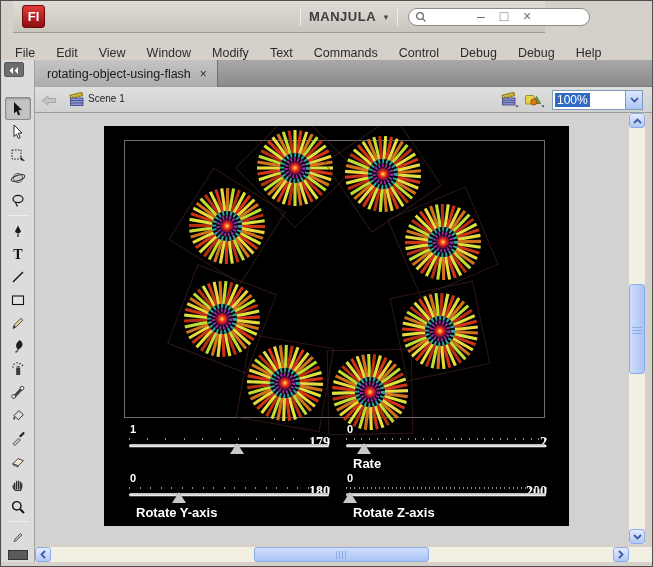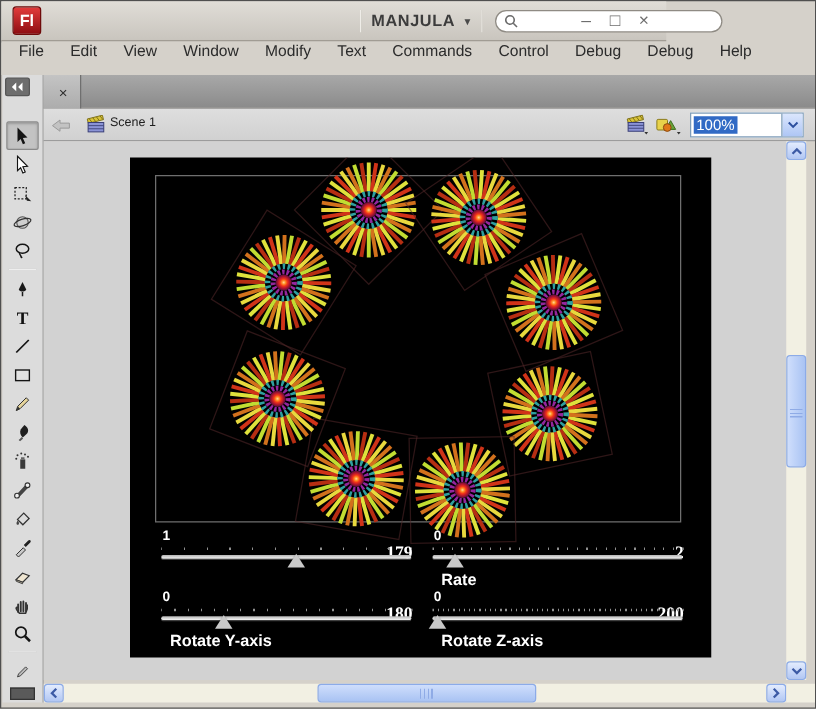--- a/index.html
+++ b/index.html
@@ -1,35 +1,35 @@
 <!DOCTYPE html>
 <html><head>
 <meta charset="utf-8">
 <style>
   html,body{margin:0;padding:0;background:#9a9a9a;font-family:"Liberation Sans",sans-serif;}
   *{box-sizing:border-box;}
   .window{position:relative;width:653px;height:567px;background:#d5d1ca;border:1px solid #4f4f4f;overflow:hidden;}
 
   
-  .titlebar{position:absolute;left:0;top:0;width:532px;height:32px;
+  .titlebar{position:absolute;left:12px;top:0;width:532px;height:32px;
     background:linear-gradient(#e0ddd7,#c9c5be);border-bottom:1px solid #a19c94;padding-left:16px;}
   .fl-badge{position:absolute;left:9px;top:4px;width:23px;height:23px;border-radius:3px;
     background:linear-gradient(#e23b3b,#8e0d12);border:1px solid #6e0a0a;
     color:#fff;font-weight:bold;font-size:13px;line-height:21px;text-align:center;}
   .tb-divider{position:absolute;top:7px;width:1px;height:18px;background:#a8a49c;border-right:1px solid #efede8;}
   .workspace{position:absolute;left:296px;top:8px;font-size:13px;font-weight:600;color:#3c3c3c;letter-spacing:.5px;cursor:default;}
   .ws-arrow{font-size:8px;color:#4a4a4a;margin-left:6px;vertical-align:1px;}
   .searchbox{position:absolute;left:395px;top:7px;width:182px;height:18px;border:1px solid #8f8b84;border-radius:10px;
     background:#fff;display:flex;align-items:center;padding:0 6px;}
   .searchbox input{border:none;outline:none;flex:1;font-size:11px;background:transparent;height:14px;}
   .winbtns{position:absolute;right:10px;top:7px;display:flex;gap:7px;color:#6e6e6e;font-size:14px;line-height:16px;}
   .winbtns span{width:16px;text-align:center;cursor:default;}
 
   
-  .menubar{position:absolute;left:0;top:33px;width:651px;height:26px;display:flex;align-items:flex-start;
+  .menubar{position:absolute;left:0;top:33px;width:651px;height:26px;display:flex;align-items:flex-end;
     padding-left:14px;gap:21px;font-size:12.5px;color:#2b2b2b;background:#d5d1ca;}
   .menu-item{cursor:default;}
 
   
   .tools-panel{position:absolute;left:1px;top:59px;width:33px;height:502px;background:#dcdcdc;border-right:1px solid #a0a0a0;}
   .collapse-btn{position:absolute;left:2px;top:2px;width:20px;height:15px;background:#6d6d6d;border-radius:2px;border:1px solid #565656;}
   .tools-col{position:absolute;left:0;top:37px;width:32px;display:flex;flex-direction:column;align-items:center;}
   .tool{width:26px;height:23px;display:flex;align-items:center;justify-content:center;border:1px solid transparent;border-radius:2px;}
   .tool.selected{background:#c3c3c3;border:1px solid #8a8a8a;box-shadow:inset 0 1px 2px rgba(0,0,0,.25);}
   .tool-sep{width:22px;height:1px;background:#b2b2b2;border-bottom:1px solid #eee;margin:3px 0;}
@@ -242,20 +242,21 @@
           <svg width="16" height="16" viewBox="0 0 16 16">
             <path d="M4 12.5 L4.8 10.2 L10.5 4.5 L12 6 L6.3 11.7 Z" fill="#bbb" stroke="#444" stroke-width="0.8"></path>
           </svg>
         </div>
         <div class="swatch"></div>
       </div>
   </div>
 
   <div class="tabbar">
     <div class="doc-tab">
+      <span>rotating-object-using-flash</span>
       <span class="tab-close">×</span>
     </div>
   </div>
 
   <div class="editbar">
     <svg class="eb-icon" style="left:6px;top:8px" width="16" height="11" viewBox="0 0 16 11">
       <path d="M14.5 3.5 H7 V1 L1 5.5 L7 10 V7.5 H14.5 Z" fill="#c3c3c3" stroke="#9a9a9a" stroke-width="0.8"></path>
     </svg>
     <svg class="eb-icon" style="left:34px;top:5px" width="16" height="15" viewBox="0 0 16 15">
       <g transform="rotate(-14 2 6)">

